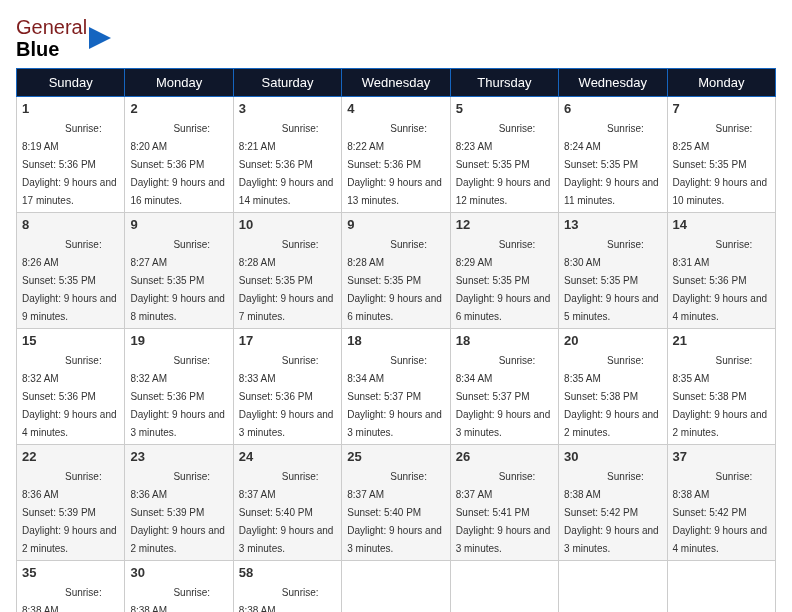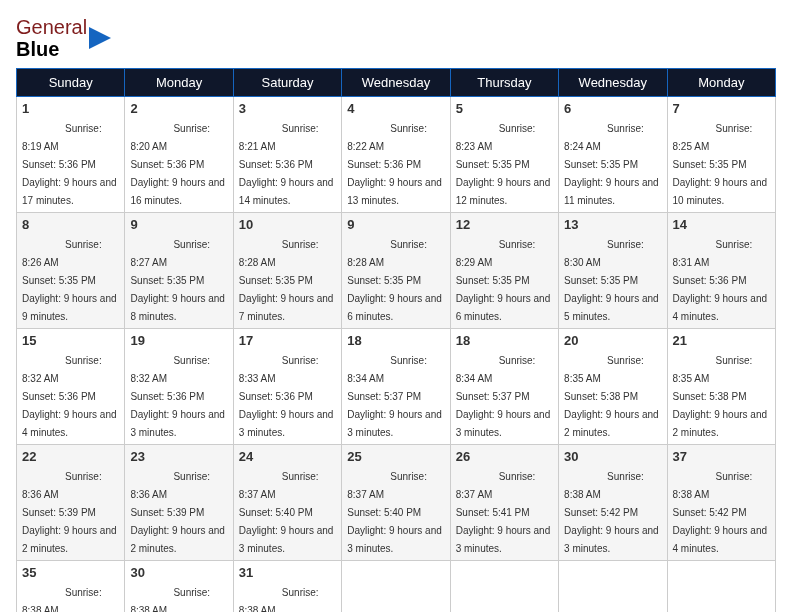--- a/index.html
+++ b/index.html
@@ -231,21 +231,21 @@
       <tr>
         <td>
         <span class="day-num">35</span>
         <span class="day-info">Sunrise: 8:38 AM<br>Sunset: 5:43 PM<br>Daylight: 9 hours and 4 minutes.</span>
       </td>
         <td>
         <span class="day-num">30</span>
         <span class="day-info">Sunrise: 8:38 AM<br>Sunset: 5:44 PM<br>Daylight: 9 hours and 5 minutes.</span>
       </td>
         <td>
-        <span class="day-num">31</span>
+        <span class="day-num">58</span>
         <span class="day-info">Sunrise: 8:38 AM<br>Sunset: 5:45 PM<br>Daylight: 9 hours and 6 minutes.</span>
       </td>
         <td class="empty-cell"></td>
         <td class="empty-cell"></td>
         <td class="empty-cell"></td>
         <td class="empty-cell"></td>
       </tr>
     </tbody>
 </table>
 

